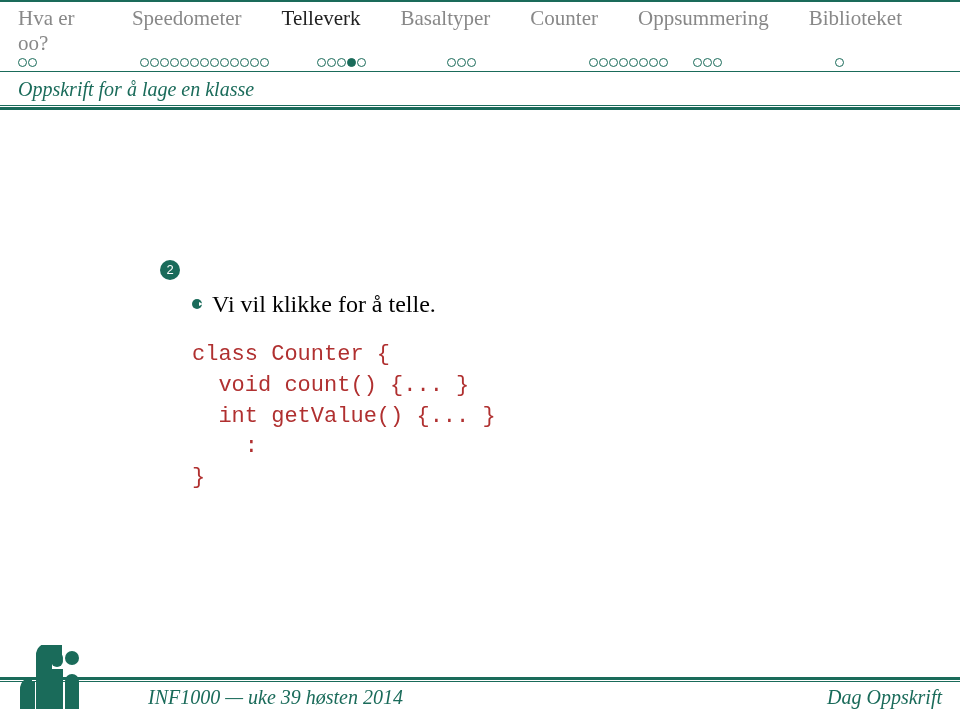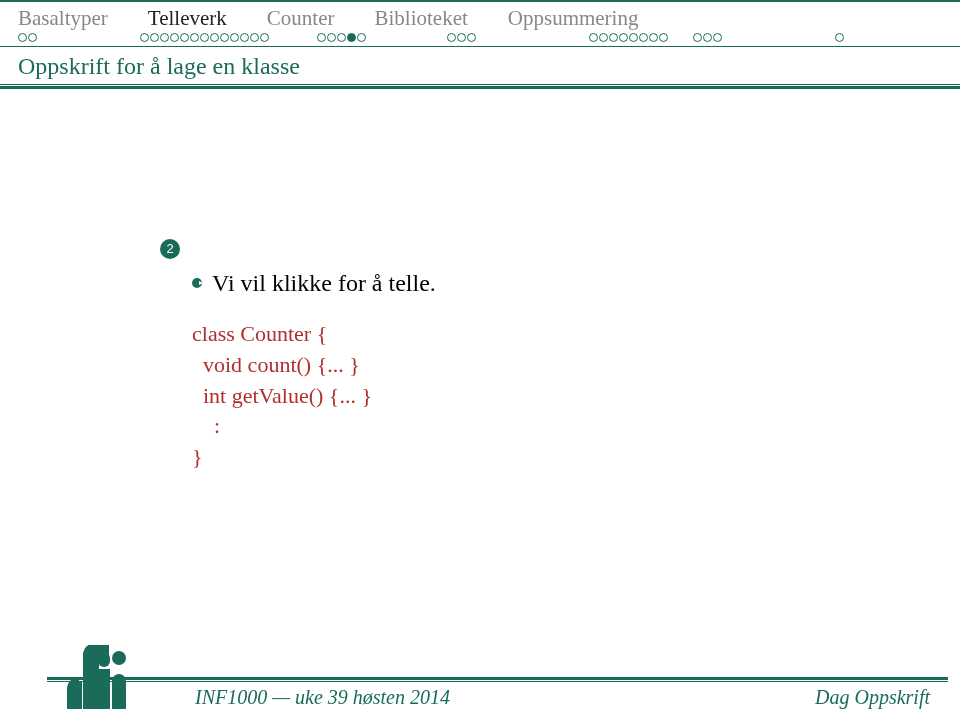--- a/index.html
+++ b/index.html
@@ -36,22 +36,23 @@
       height: 9px;
       border: 1.5px solid #1a6b5a;
       border-radius: 50%;
       display: inline-block;
     }
     .dot.filled { background: #1a6b5a; }
     .divider-thin { height: 1px; background: #1a6b5a; }
     .divider-thick { height: 3px; background: #1a6b5a; margin-top: 1px; }
     .subtitle {
       color: #1a6b5a;
-      font-size: 24px;
+      font-size: 20px;
       padding: 6px 18px 4px 18px;
+      font-style: italic;
     }
     .content {
       padding: 150px 0 0 160px;
       font-size: 24px;
       color: #000;
       line-height: 1.5;
     }
     .item-head {
       display: flex;
       align-items: center;
@@ -92,33 +93,32 @@
       position: absolute;
       right: -1px;
       top: 50%;
       transform: translateY(-50%);
       width: 4px;
       height: 4px;
       background: #fff;
       clip-path: polygon(0 0, 100% 50%, 0 100%);
     }
     .code-block {
-      font-family: Liberation Serif, serif;
+      font-family: Liberation Mono, monospace;
       font-size: 22px;
       color: #b03030;
       padding: 16px 0 0 32px;
       line-height: 1.4;
       white-space: pre;
     }
     .footer {
       position: absolute;
       bottom: 0;
       left: 0;
-      right: 12px;
-      margin-left: 47px;
+      right: 0;
     }
     .footer-border-thick { height: 3px; background: #1a6b5a; }
     .footer-border-thin { height: 1px; background: #1a6b5a; margin-top: 1px; }
     .footer-content {
       display: flex;
       justify-content: space-between;
       align-items: flex-end;
       padding: 4px 18px 10px 18px;
       color: #1a6b5a;
       font-size: 20px;
@@ -132,25 +132,27 @@
       height: 64px;
     }
     .footer-left { margin-left: 130px; }
   </style>
 </head>
 <body>
 
 <div class="top-border"></div>
 
 <div class="nav">
+  <div class="nav-item">Hva er oo?</div>
+  <div class="nav-item">Speedometer</div>
+  <div class="nav-item active">Telleverk</div>
   <div class="nav-item">Basaltyper</div>
-  <div class="nav-item active">Telleverk</div>
   <div class="nav-item">Counter</div>
+  <div class="nav-item">Oppsummering</div>
   <div class="nav-item">Biblioteket</div>
-  <div class="nav-item">Oppsummering</div>
 </div>
 
 <div class="dots-row">
   <div class="dot-group" style="width:122px">
       <span class="dot"></span>
       <span class="dot"></span>
     </div>
   <div class="dot-group" style="width:177px">
       <span class="dot"></span>
       <span class="dot"></span>

